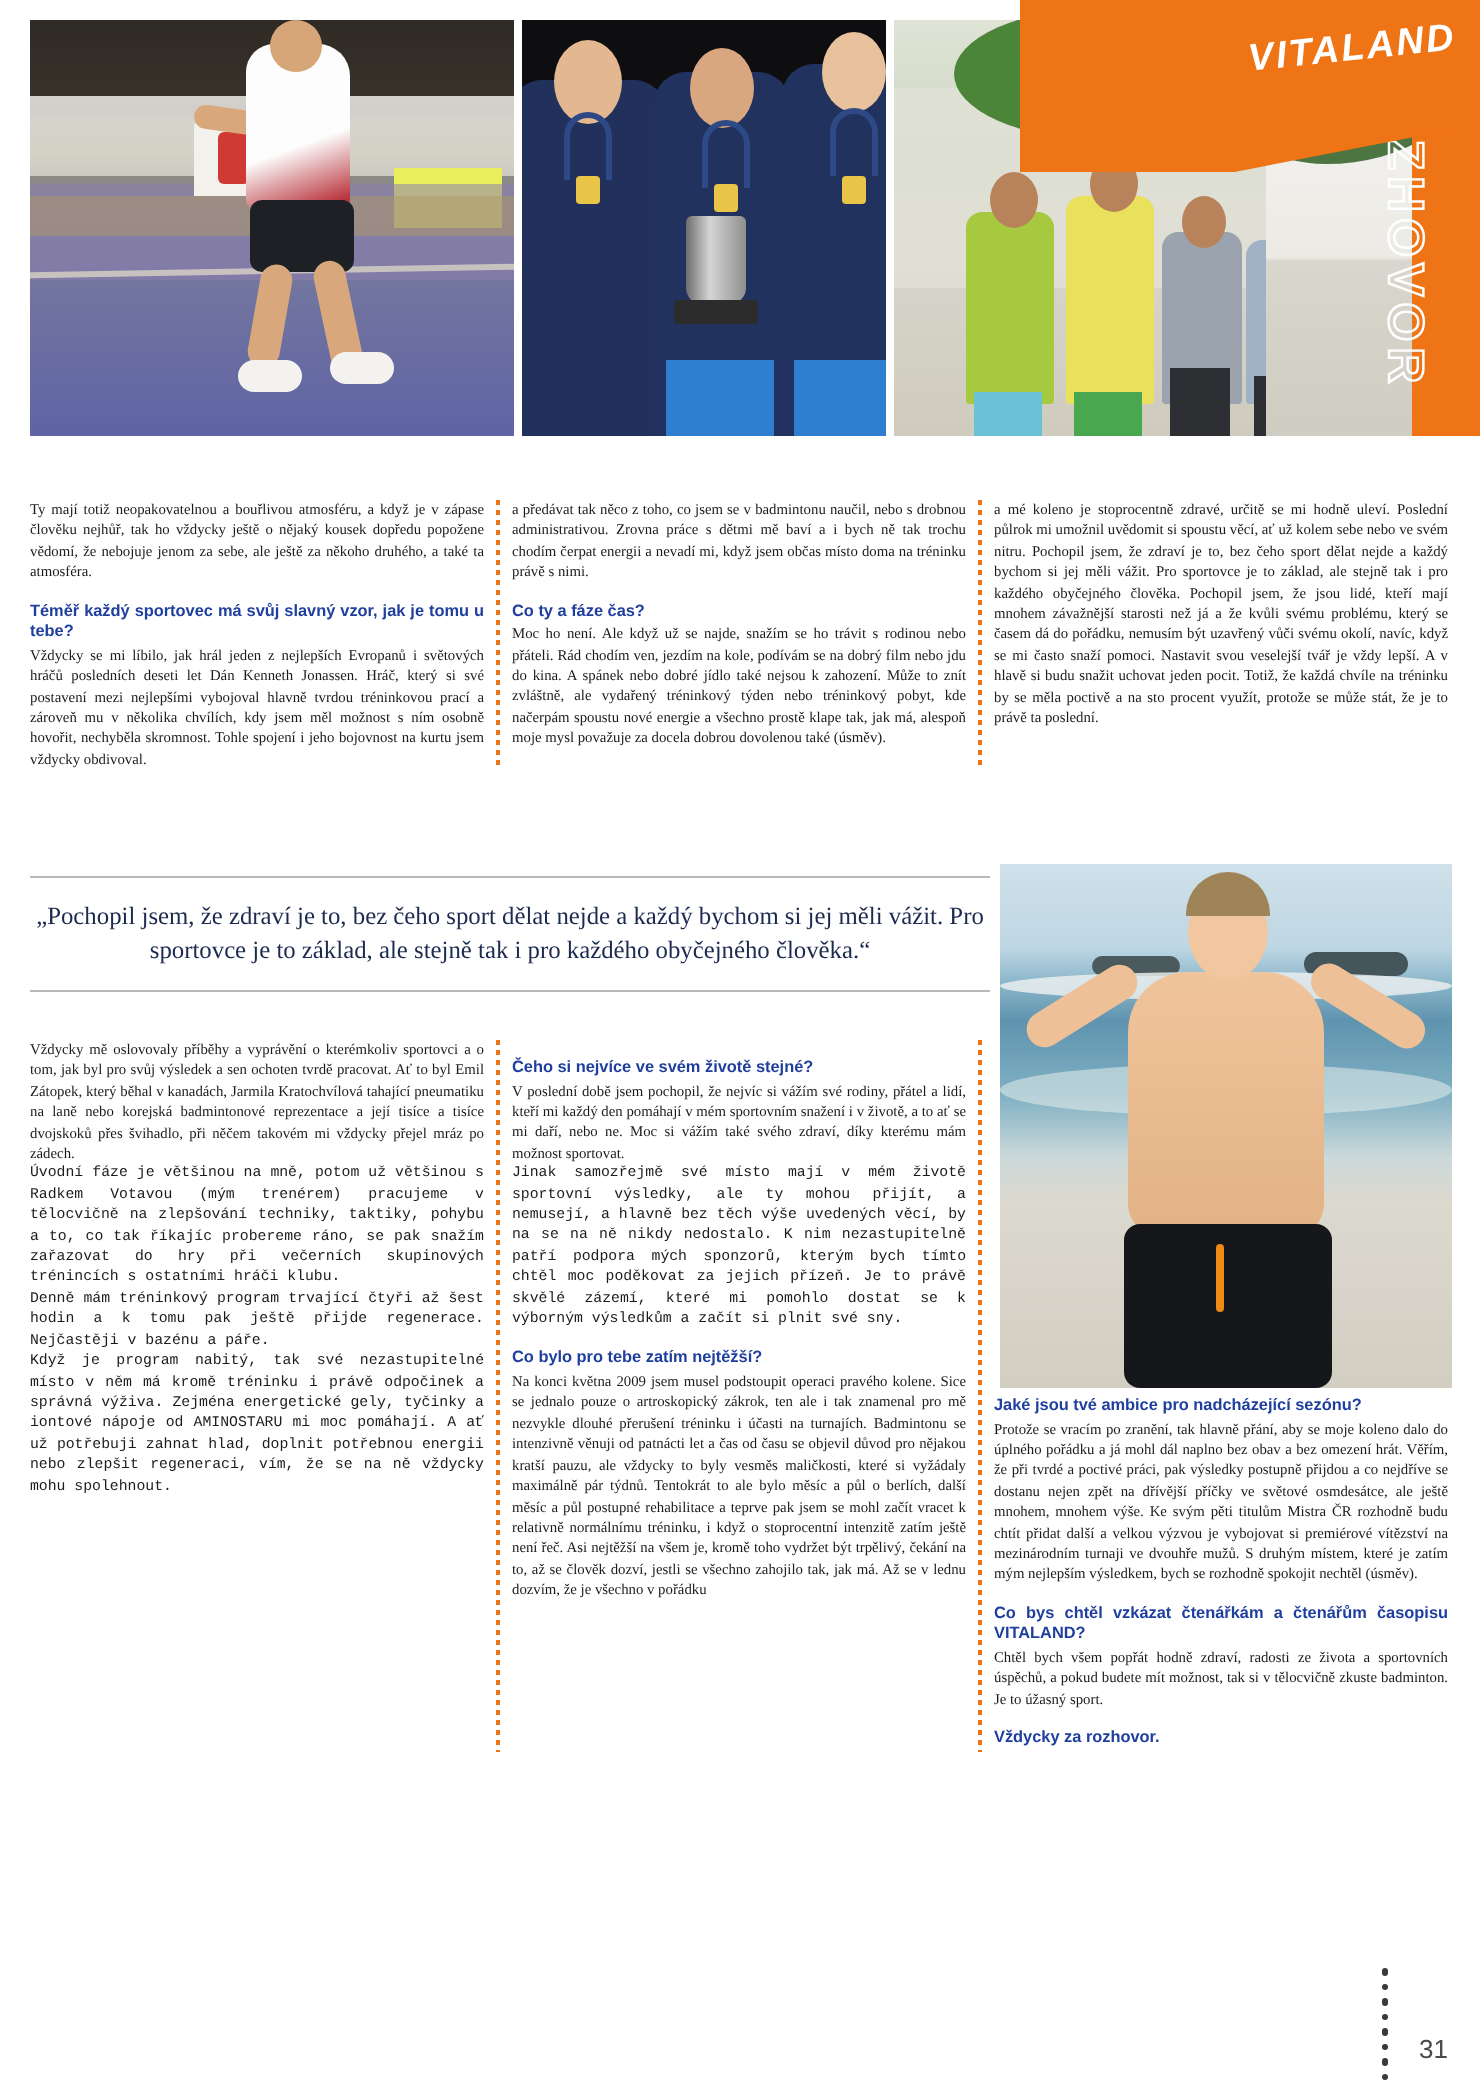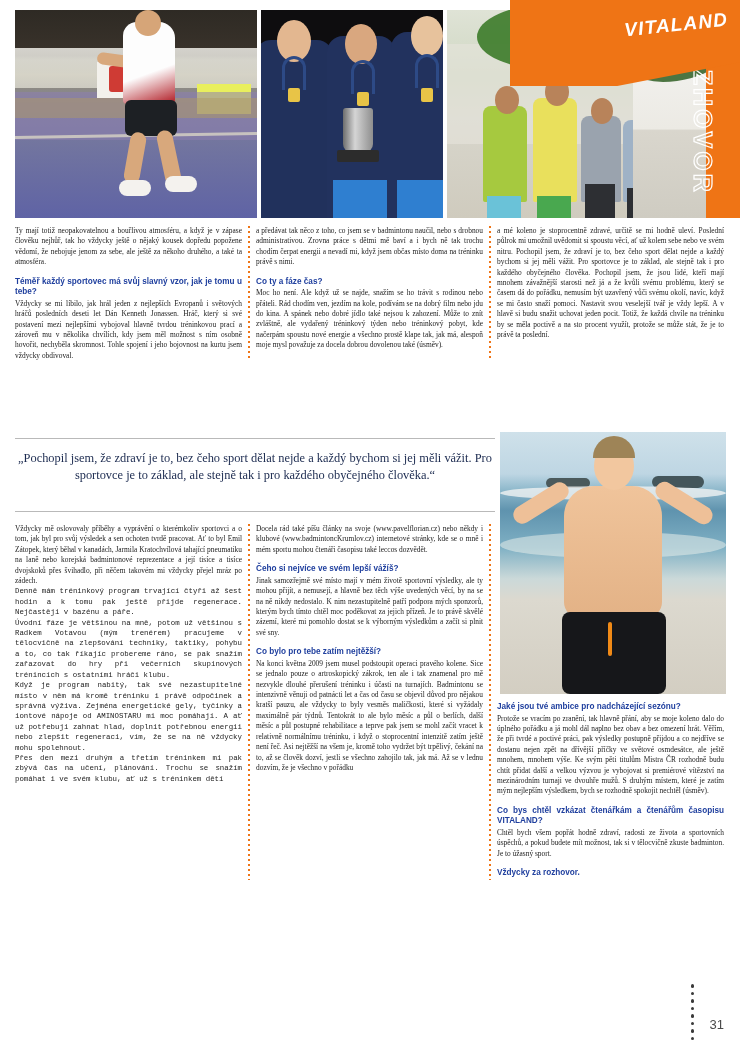--- a/index.html
+++ b/index.html
@@ -146,42 +146,42 @@
     color:rgba(255,255,255,0.0);
     -webkit-text-stroke:1.2px #ffffff;
     font-family:"Liberation Sans", sans-serif;
   }
 
   
   .cols {
     position:absolute; left:15px; top:226px; width:710px;
     display:flex; gap:14px;
   }
-  .col { width:227px; position:relative; }
+  .col { width:227px; position:relative;margin-top:24px; }
   .col.sep:before {
     content:""; position:absolute; left:-8px; top:0; bottom:0; width:2px;
     background-image: linear-gradient(#ef7415 50%, rgba(255,255,255,0) 0%);
     background-size: 2px 5px; background-repeat: repeat-y;
   }
   p.body {
     font-size:7.4px; line-height:10.4px; color:#1b1b1b; text-align:justify;
     font-family:"Liberation Serif", serif;
     margin-bottom:0px;
   }
   p.body + p.body { margin-top:0px;font-family:Liberation Mono, monospace; }
   h3.qh {
     font-size:8.2px; line-height:10.6px; color:#1f3f9e; font-weight:bold;
     font-family:"Liberation Sans", sans-serif;
     margin-top:9px; margin-bottom:1px; text-align:justify;
   }
   h3.qh.first { margin-top:9px; }
 
   
   .quote-band {
-    position:absolute; left:15px; top:438px; width:480px; height:74px;
+    position:absolute; left:15px; top:438px; width:480px; height:58px;
   }
   .quote-band .rule-top, .quote-band .rule-bot {
     position:absolute; left:0; width:100%; height:1px; background:#b9b9b9;
   }
   .quote-band .rule-top { top:0; }
   .quote-band .rule-bot { bottom:0; }
   .quote-text {
     position:absolute; left:0; right:0; top:12px;
     text-align:center; font-size:12.4px; line-height:17px;
     color:#1b2a4f; font-family:"Liberation Serif", serif;
@@ -343,33 +343,32 @@
     <div class="beach-wave2"></div>
     <div class="bd-armL"></div>
     <div class="bd-armR"></div>
     <div class="bd-torso"></div>
     <div class="bd-head"></div>
     <div class="bd-hair"></div>
     <div class="bd-shorts"></div>
     <div class="bd-string"></div>
   </div>
 
-  <div class="cols" style="top:524px;">
+  <div class="cols" style="top:496px;">
 
     <div class="col">
       <p class="body">Vždycky mě oslovovaly příběhy a vyprávění o kterémkoliv sportovci a o tom, jak byl pro svůj výsledek a sen ochoten tvrdě pracovat. Ať to byl Emil Zátopek, který běhal v kanadách, Jarmila Kratochvílová tahající pneumatiku na laně nebo korejská badmintonové reprezentace a její tisíce a tisíce dvojskoků přes švihadlo, při něčem takovém mi vždycky přejel mráz po zádech.</p>
+      <p class="body">Úvodní fáze je většinou na mně, potom už většinou s Radkem Votavou (mým trenérem) pracujeme v tělocvičně na zlepšování techniky, taktiky, pohybu a to, co tak říkajíc probereme ráno, se pak snažím zařazovat do hry při večerních skupinových trénincích s ostatními hráči klubu.</p>
       <p class="body">Denně mám tréninkový program trvající čtyři až šest hodin a k tomu pak ještě přijde regenerace. Nejčastěji v bazénu a páře.</p>
-      <p class="body">Úvodní fáze je většinou na mně, potom už většinou s Radkem Votavou (mým trenérem) pracujeme v tělocvičně na zlepšování techniky, taktiky, pohybu a to, co tak říkajíc probereme ráno, se pak snažím zařazovat do hry při večerních skupinových trénincích s ostatními hráči klubu.</p>
       <p class="body">Když je program nabitý, tak své nezastupitelné místo v něm má kromě tréninku i právě odpočinek a správná výživa. Zejména energetické gely, tyčinky a iontové nápoje od AMINOSTARU mi moc pomáhají. A ať už potřebuji zahnat hlad, doplnit potřebnou energii nebo zlepšit regeneraci, vím, že se na ně vždycky mohu spolehnout.</p>
-      <p class="body">Přes den mezi druhým a třetím tréninkem mi pak zbývá čas na učení, plánování. Trochu se snažím pomáhat i ve svém klubu, ať už s tréninkem dětí</p>
     </div>
 
     <div class="col sep">
-      <p class="body">Docela rád také píšu články na svoje (www.pavelflorian.cz) nebo někdy i klubové (www.badmintoncKrumlov.cz) internetové stránky, kde se o mně i mém sportu mohou čtenáři časopisu také leccos dozvědět.</p>
-      <h3 class="qh">Čeho si nejvíce ve svém lepší vážíš?</h3>
+      <h3 class="qh">Čeho si nejvíce ve svém životě stejné?</h3>
+      <p class="body">V poslední době jsem pochopil, že nejvíc si vážím své rodiny, přátel a lidí, kteří mi každý den pomáhají v mém sportovním snažení i v životě, a to ať se mi daří, nebo ne. Moc si vážím také svého zdraví, díky kterému mám možnost sportovat.</p>
       <p class="body">Jinak samozřejmě své místo mají v mém životě sportovní výsledky, ale ty mohou přijít, a nemusejí, a hlavně bez těch výše uvedených věcí, by na se na ně nikdy nedostalo. K nim nezastupitelně patří podpora mých sponzorů, kterým bych tímto chtěl moc poděkovat za jejich přízeň. Je to právě skvělé zázemí, které mi pomohlo dostat se k výborným výsledkům a začít si plnit své sny.</p>
       <h3 class="qh">Co bylo pro tebe zatím nejtěžší?</h3>
       <p class="body">Na konci května 2009 jsem musel podstoupit operaci pravého kolene. Sice se jednalo pouze o artroskopický zákrok, ten ale i tak znamenal pro mě nezvykle dlouhé přerušení tréninku i účasti na turnajích. Badmintonu se intenzivně věnuji od patnácti let a čas od času se objevil důvod pro nějakou kratší pauzu, ale vždycky to byly vesměs maličkosti, které si vyžádaly maximálně pár týdnů. Tentokrát to ale bylo měsíc a půl o berlích, další měsíc a půl postupné rehabilitace a teprve pak jsem se mohl začít vracet k relativně normálnímu tréninku, i když o stoprocentní intenzitě zatím ještě není řeč. Asi nejtěžší na všem je, kromě toho vydržet být trpělivý, čekání na to, až se člověk dozví, jestli se všechno zahojilo tak, jak má. Až se v lednu dozvím, že je všechno v pořádku</p>
     </div>
 
     <div class="col sep">
       <div style="height:178px;"></div>
       <h3 class="qh" style="margin-top:0;">Jaké jsou tvé ambice pro nadcházející sezónu?</h3>
       <p class="body">Protože se vracím po zranění, tak hlavně přání, aby se moje koleno dalo do úplného pořádku a já mohl dál naplno bez obav a bez omezení hrát. Věřím, že při tvrdé a poctivé práci, pak výsledky postupně přijdou a co nejdříve se dostanu nejen zpět na dřívější příčky ve světové osmdesátce, ale ještě mnohem, mnohem výše. Ke svým pěti titulům Mistra ČR rozhodně budu chtít přidat další a velkou výzvou je vybojovat si premiérové vítězství na mezinárodním turnaji ve dvouhře mužů. S druhým místem, které je zatím mým nejlepším výsledkem, bych se rozhodně spokojit nechtěl (úsměv).</p>
       <h3 class="qh">Co bys chtěl vzkázat čtenářkám a čtenářům časopisu VITALAND?</h3>

